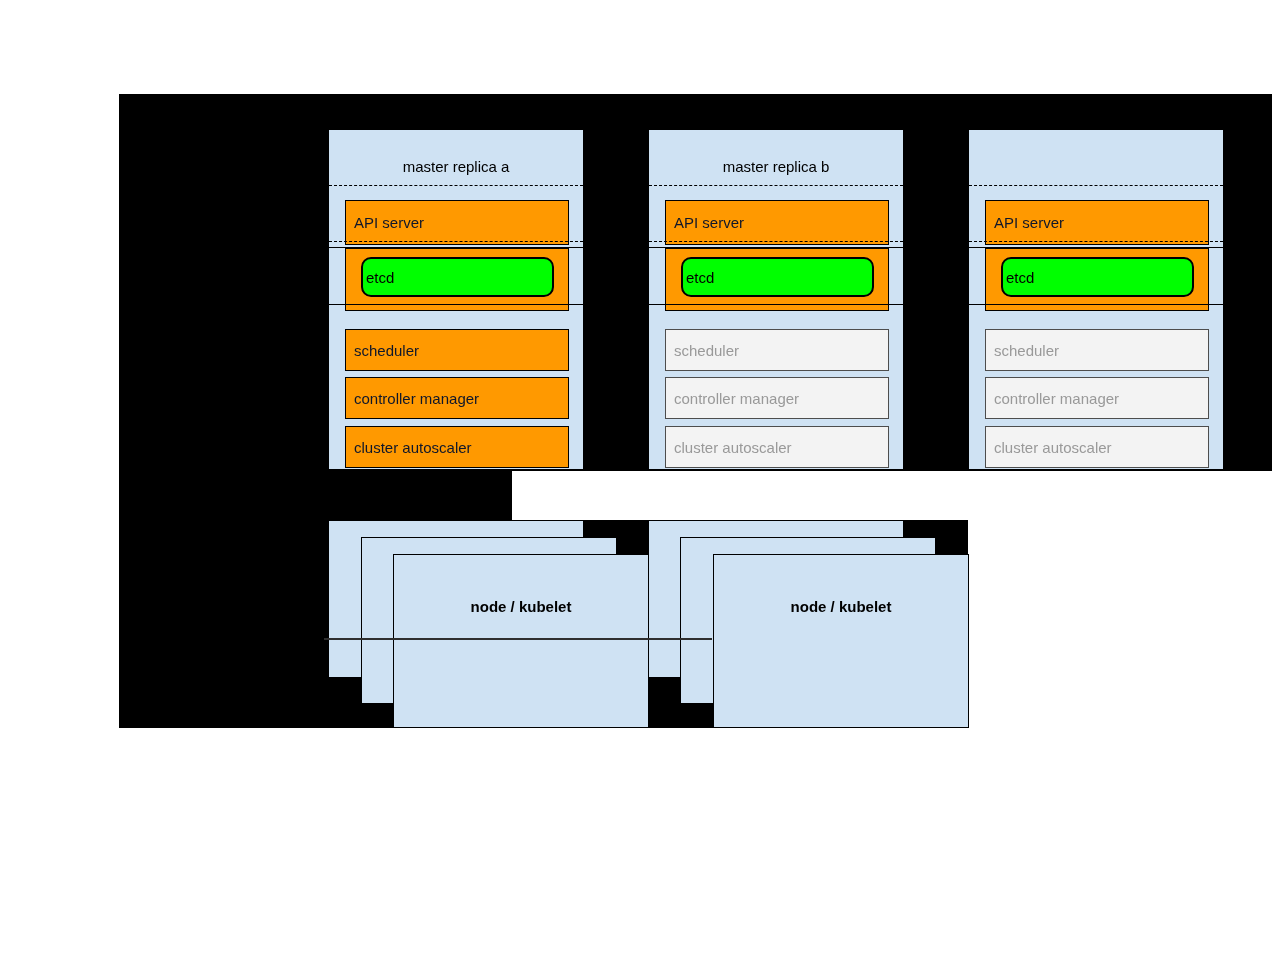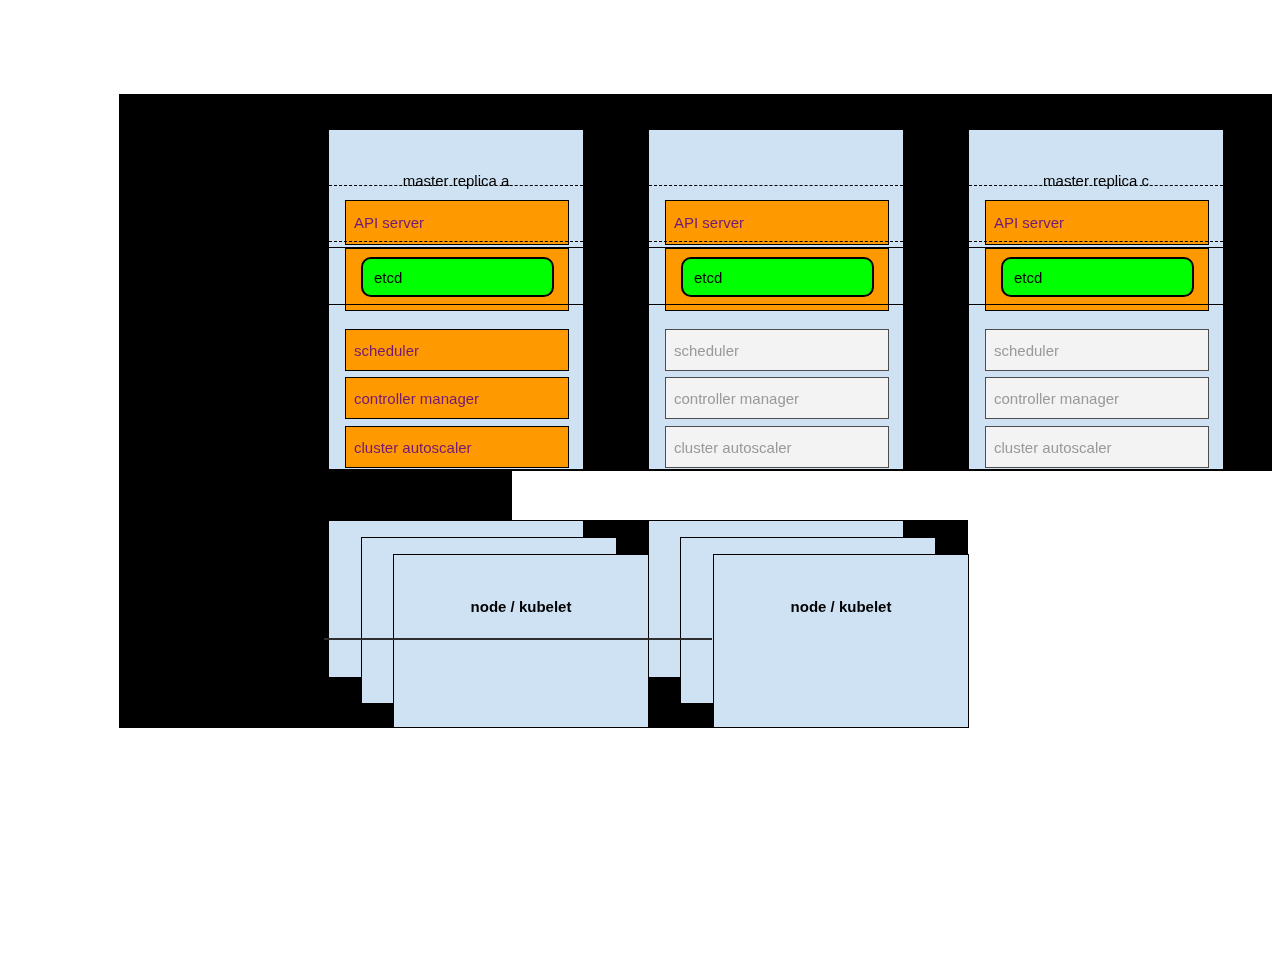--- a/index.html
+++ b/index.html
@@ -7,36 +7,36 @@
          font-family:"Liberation Sans","DejaVu Sans",sans-serif;color:#000;}
   .black{position:absolute;background:#000;}
   .blackA{left:119px;top:94px;width:1153px;height:377px;}
   .blackB{left:119px;top:471px;width:393px;height:257px;}
   .blackC{left:328px;top:520px;width:640px;height:208px;}
 
   
   .master{position:absolute;top:129px;width:256px;height:341px;background:#cfe2f3;
           border:1px solid #000;box-sizing:border-box;z-index:2;}
   .m-title{position:absolute;left:0;right:0;top:0;height:55px;display:flex;align-items:center;
-           justify-content:center;padding-top:23px;font-size:15px;}
+           justify-content:center;padding-top:9px;font-size:15px;}
   .hline{position:absolute;left:0;right:0;height:0;}
   .hline.dashed{border-top:1px dashed #000;}
   .hline.solid{border-top:1px solid #000;}
 
   .comp{position:absolute;left:16px;width:224px;box-sizing:border-box;border:1px solid #000;
         display:flex;align-items:center;font-size:15px;padding-left:8px;}
-  .comp.active{background:#ff9900;color:#701a75;text-align:center;}
+  .comp.active{background:#ff9900;color:#0f172a;text-align:center;}
   .comp.inactive{background:#f3f3f3;color:#999999;border:1px solid #4d4d4d;}
   .comp.api{top:70px;height:45px;}
   .comp.small{height:42px;}
   .etcd-outer{position:absolute;left:16px;top:118px;width:224px;height:63px;box-sizing:border-box;
               border:1px solid #000;background:#ff9900;}
   .etcd{position:absolute;left:15px;top:8px;width:193px;height:40px;box-sizing:border-box;
         background:#00ff00;border:2px solid #000;border-radius:10px;display:flex;
-        align-items:center;padding-left:11px;font-size:15px;}
+        align-items:center;padding-left:3px;font-size:15px;}
 
   
   .node{position:absolute;width:256px;background:#cfe2f3;border:1px solid #000;
         box-sizing:border-box;}
   .node.back{top:520px;height:158px;z-index:2;}
   .node.middle{top:537px;height:167px;z-index:2;}
   .node.front{top:554px;height:174px;z-index:3;font-weight:bold;}
   .node-label{position:absolute;left:0;right:0;top:18px;height:66px;display:flex;
               align-items:center;justify-content:center;font-size:15px;}
   .stack-line{position:absolute;top:638px;height:2px;background:#2f2f2f;z-index:4;}
@@ -69,20 +69,21 @@
     </div>
     <div class="comp small active" style="top:247px">
       <span>controller manager</span>
     </div>
     <div class="comp small active" style="top:296px">
       <span>cluster autoscaler</span>
     </div>
   </div>
 
   <div class="master" style="left:648px">
+    <div class="m-title">master replica b</div>
     <div class="hline dashed" style="top:55px"></div>
     <div class="comp api active">
       <span>API server</span>
     </div>
     <div class="hline dashed" style="top:111px"></div>
     <div class="hline solid" style="top:117px"></div>
     <div class="etcd-outer">
       <div class="etcd">
         <span>etcd</span>
       </div>
@@ -93,21 +94,20 @@
     </div>
     <div class="comp small inactive" style="top:247px">
       <span>controller manager</span>
     </div>
     <div class="comp small inactive" style="top:296px">
       <span>cluster autoscaler</span>
     </div>
   </div>
 
   <div class="master" style="left:968px">
-    <div class="m-title">master replica c</div>
     <div class="hline dashed" style="top:55px"></div>
     <div class="comp api active">
       <span>API server</span>
     </div>
     <div class="hline dashed" style="top:111px"></div>
     <div class="hline solid" style="top:117px"></div>
     <div class="etcd-outer">
       <div class="etcd">
         <span>etcd</span>
       </div>

